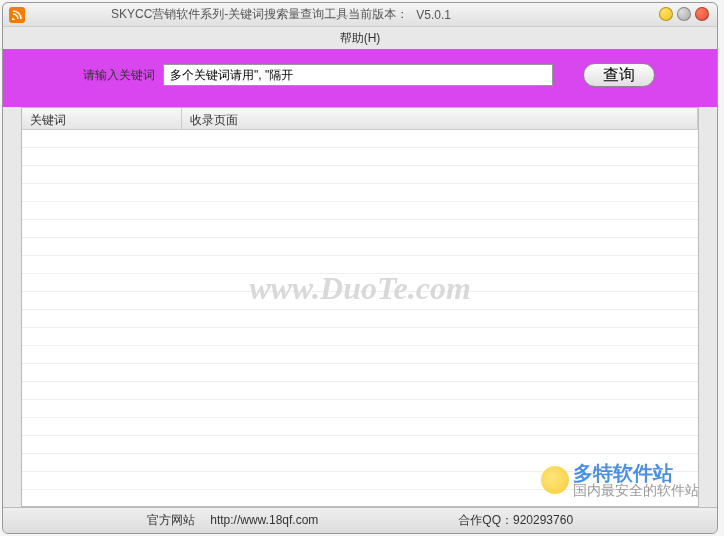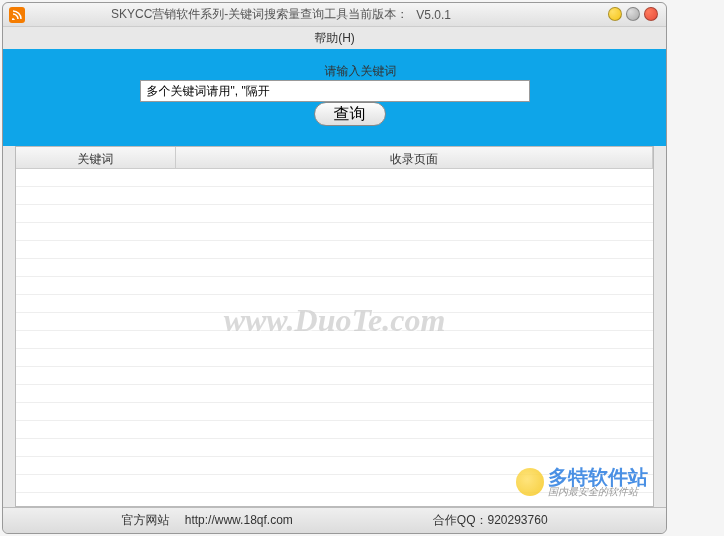--- a/index.html
+++ b/index.html
@@ -6,21 +6,21 @@
     body {
       font-family: "SimSun", "宋体", sans-serif;
       font-size: 12px;
       background: #f5f5f5;
       width: 724px;
       height: 536px;
       overflow: hidden;
       color: #333;
     }
     .window {
-      width: 665px;
+      width: 716px;
       height: 532px;
       margin: 2px;
       background: #e8e8e8;
       border: 1px solid #999;
       border-radius: 6px;
       display: flex;
       flex-direction: column;
       position: relative;
     }
     .titlebar {
@@ -69,22 +69,21 @@
       display: flex;
       align-items: center;
       background: #e8e8e8;
       justify-content: center;
     }
     .menu-item { padding: 2px 6px; cursor: default; }
     .search-area {
       padding: 14px 20px 20px 20px;
       display: flex;
       align-items: center;
-      background: #0ea5e9;
-      flex-direction: column;
+      background: #d946ef;
     }
     .search-label { margin-left: 60px; margin-right: 8px; }
     .search-input {
       width: 390px;
       height: 22px;
       border: 1px solid #999;
       background: #fff;
       padding: 0 6px;
       font-family: inherit;
       font-size: 12px;
@@ -95,27 +94,26 @@
       width: 72px;
       border: 1px solid #888;
       border-radius: 12px;
       background: linear-gradient(to bottom, #fdfdfd, #e0e0e0);
       cursor: pointer;
       font-family: inherit;
       font-size: 16px;
     }
     .table-container {
       flex: 1;
-      margin: 0 12px;
+      margin: 0 18px;
       background: #84cc16;
       border: 1px solid #bbb;
       display: flex;
       flex-direction: column;
       overflow: hidden;
-      text-align: center;
     }
     .table-header {
       display: flex;
       height: 22px;
       background: linear-gradient(to bottom, #f8f8f8, #e5e5e5);
       border-bottom: 1px solid #ccc;
     }
     .th {
       border-right: 1px solid #ccc;
       padding: 4px 8px;
@@ -158,21 +156,21 @@
     }
     .logo-duck {
       width: 28px;
       height: 28px;
       background: radial-gradient(circle at 40% 40%, #ffe066, #f5c518);
       border-radius: 50%;
       position: relative;
     }
     .logo-text { display: flex; flex-direction: column; line-height: 1; }
     .logo-text-main { color: #2b7de0; font-weight: bold; font-size: 20px; }
-    .logo-text-sub { color: #888; font-size: 10px; font-style: italic; }
+    .logo-text-sub { color: #888; font-size: 14px; }
     .footer {
       height: 26px;
       background: linear-gradient(to bottom, #efefef, #dcdcdc);
       border-top: 1px solid #bbb;
       display: flex;
       align-items: center;
       padding: 0 20px;
       justify-content: center;
       gap: 140px;
       border-radius: 0 0 6px 6px;

